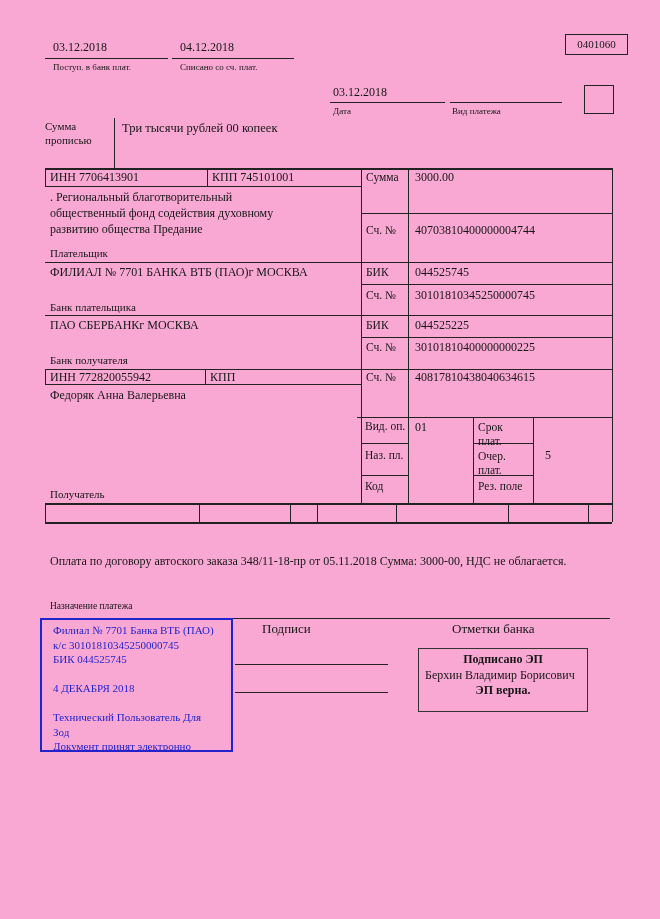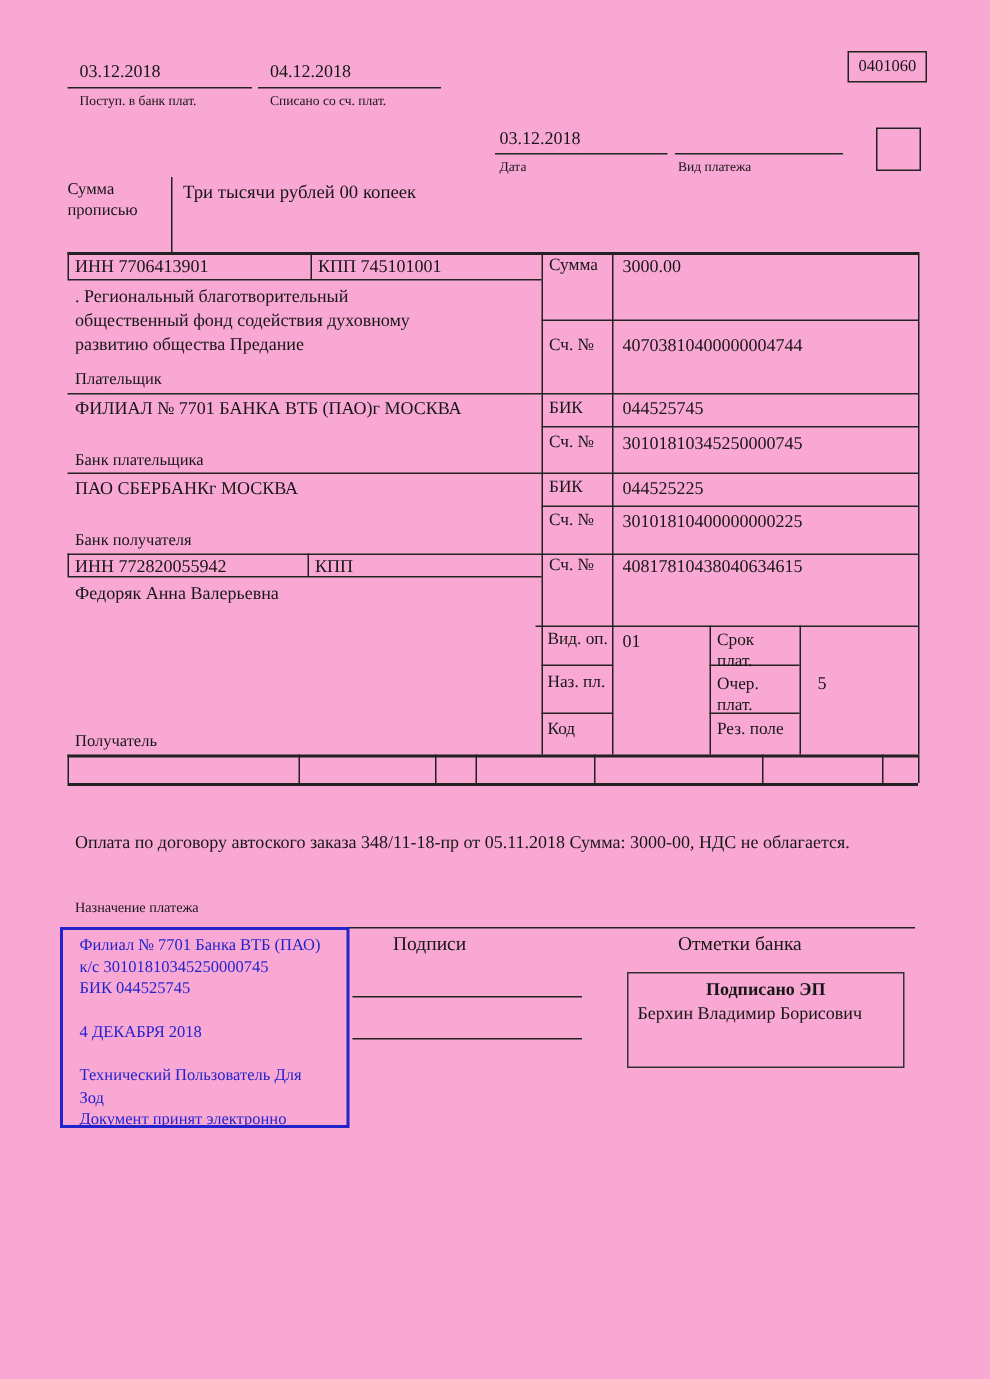--- a/index.html
+++ b/index.html
@@ -17,42 +17,42 @@
   .hl { position:absolute; background:#222; height:1px; }
   .vl { position:absolute; background:#222; width:1px; }
   .box { position:absolute; border:1px solid #222; box-sizing:border-box; }
   .heading { font-family:"Liberation Sans", sans-serif; font-weight:bold; font-size:12.5px; }
   .bluebox {
     position:absolute; left:40px; top:618px; width:193px; height:134px;
     border:2px solid #2323cc; box-sizing:border-box; color:#2323cc;
     font-size:11px; line-height:1.32; padding:3px 11px; white-space:pre-line;
   }
   .stamp {
-    position:absolute; left:418px; top:648px; width:185px; height:64px;
+    position:absolute; left:418px; top:648px; width:170px; height:64px;
     border:1px solid #333; box-sizing:border-box; font-size:12px;
   }
   .stamp .s1 { text-align:center; font-weight:bold; margin-top:3px; }
   .stamp .s2 { padding-left:6px; margin-top:1px; }
   .stamp .s3 { padding-left:10px; font-style:italic; }
   .stamp .s4 { text-align:center; font-weight:bold; }
 </style>
 </head>
 <body>
 
 <div class="page">
 
   <div class="t" style="left:53px; top:40px;">03.12.2018</div>
   <div class="hl" style="left:45px; top:58px; width:123px;"></div>
   <div class="t small" style="left:53px; top:62px;">Поступ. в банк плат.</div>
 
   <div class="t" style="left:180px; top:40px;">04.12.2018</div>
   <div class="hl" style="left:172px; top:58px; width:122px;"></div>
   <div class="t small" style="left:180px; top:62px;">Списано со сч. плат.</div>
 
-  <div class="box" style="left:565px; top:34px; width:53px; height:21px; text-align:center; line-height:19px; font-size:11px;">0401060</div>
+  <div class="box" style="left:565px; top:34px; width:63px; height:21px; text-align:center; line-height:19px; font-size:11px;">0401060</div>
 
   <div class="t" style="left:333px; top:85px;">03.12.2018</div>
   <div class="hl" style="left:330px; top:102px; width:115px;"></div>
   <div class="t small" style="left:333px; top:106px;">Дата</div>
   <div class="hl" style="left:450px; top:102px; width:112px;"></div>
   <div class="t small" style="left:452px; top:106px;">Вид платежа</div>
   <div class="box" style="left:584px; top:85px; width:30px; height:29px;"></div>
 
   <div class="t lbl wrap" style="left:45px; top:119px; width:62px; line-height:1.3;">Сумма прописью</div>
   <div class="vl" style="left:114px; top:118px; height:50px;"></div>
@@ -152,15 +152,16 @@
 
   <div class="t" style="left:262px; top:621px; font-size:13px;">Подписи</div>
   <div class="hl" style="left:235px; top:664px; width:153px;"></div>
   <div class="hl" style="left:235px; top:692px; width:153px;"></div>
 
   <div class="t" style="left:452px; top:621px; font-size:13px;">Отметки банка</div>
 
   <div class="stamp">
     <div class="s1">Подписано ЭП</div>
     <div class="s2">Берхин Владимир Борисович</div>
+    <div class="s4">ЭП верна.</div>
   </div>
 
 </div>
 
 </body></html>

